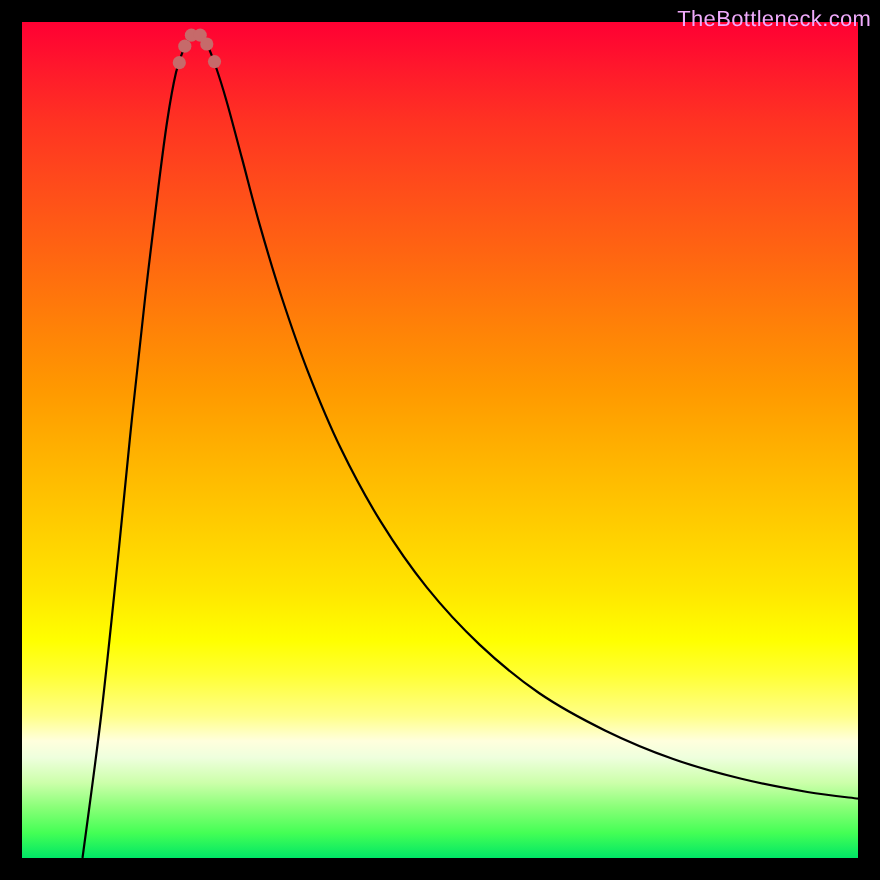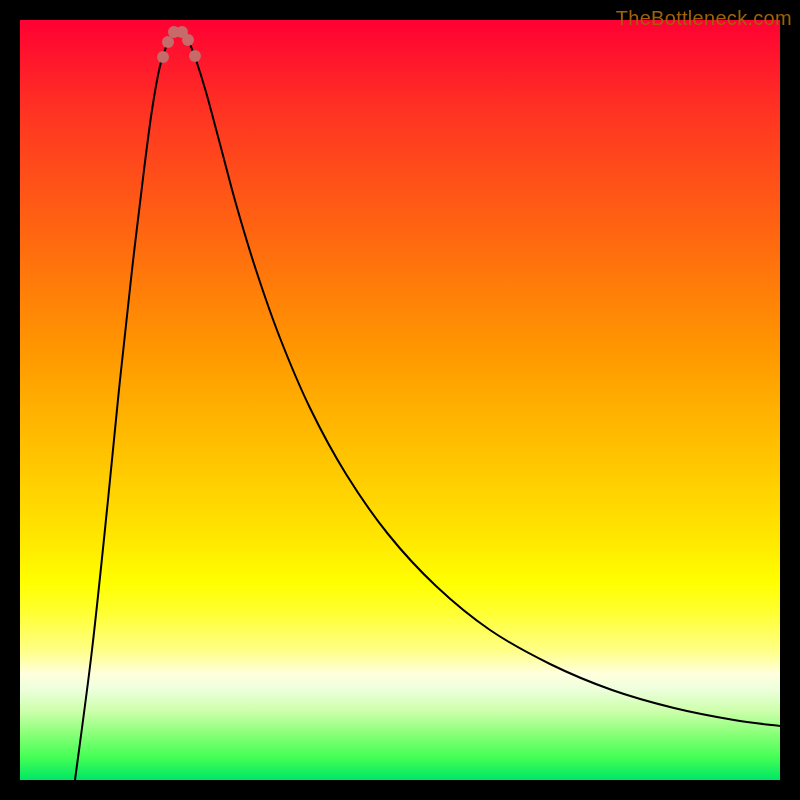--- a/index.html
+++ b/index.html
@@ -34,21 +34,21 @@
   }
   .curve-svg {
     position: absolute;
     left: 0; top: 0;
     width: 760px; height: 760px;
   }
   .watermark {
     position: absolute;
     top: 7px;
     right: 8px;
-    color: #a16207;
+    color: #f0abfc;
     font-size: 20px;
     font-weight: 500;
     letter-spacing: 0.3px;
   }
 </style>
 </head>
 <body>
 
 <div class="plot-area">
   <svg class="curve-svg" viewBox="0 0 760 760" preserveAspectRatio="none">

